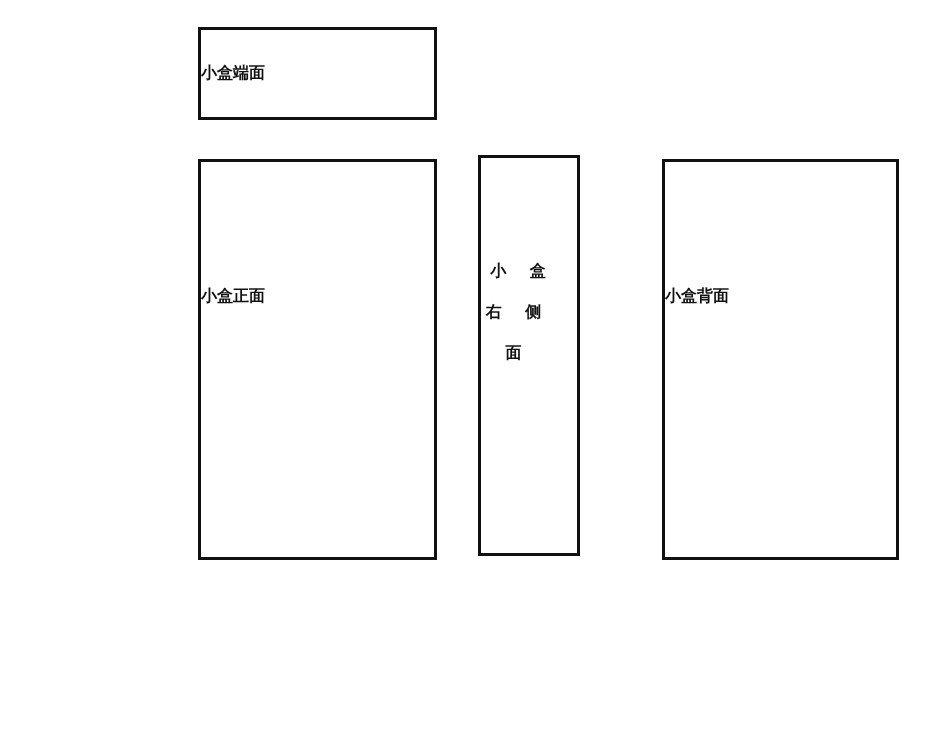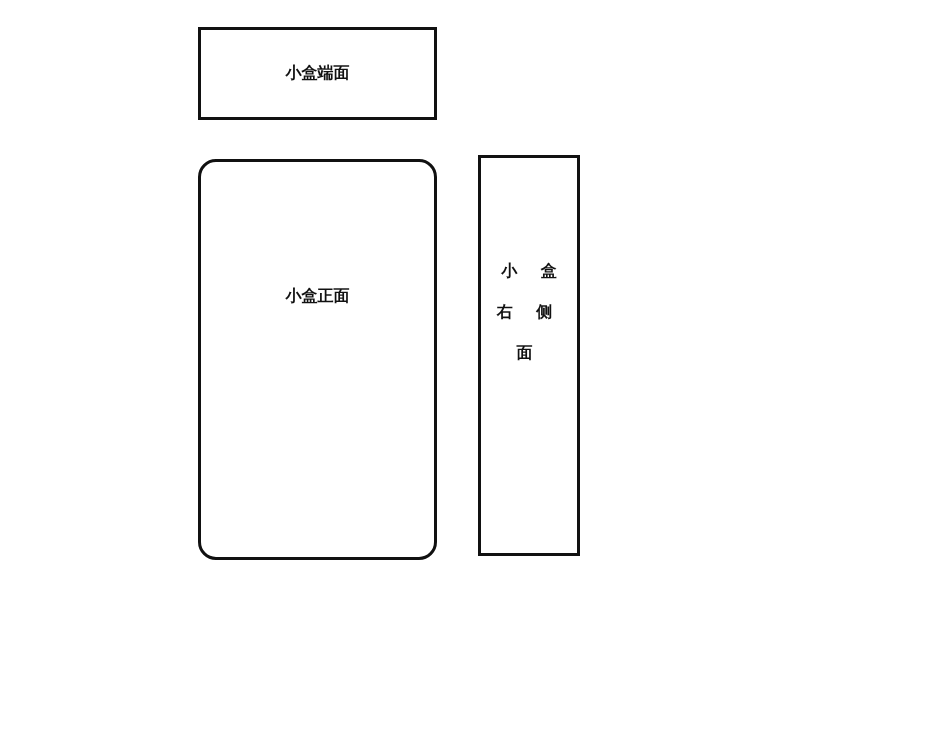--- a/index.html
+++ b/index.html
@@ -20,21 +20,21 @@
     background: #ffffff;
     overflow: hidden;
   }
   .panel {
     position: absolute;
     box-sizing: border-box;
     background: #ffffff;
     border: 3px solid #111111;
     display: flex;
     align-items: center;
-    justify-content: center;
+    justify-content: flex-start;
   }
   .panel-label {
     font-weight: bold;
     font-size: 16px;
     color: #111111;
     text-align: center;
     line-height: 1.05;
     white-space: pre-line;
   }
   
@@ -51,21 +51,21 @@
   }
   .panel.tall .panel-label {
     margin-top: 126px;
   }
   .panel.side .panel-label {
     margin-top: 93px;
   }
   
   #panel-top    { left: 198px; top: 27px;  width: 239px; height: 93px;  }
   #panel-left   { left: 42px;  top: 159px; width: 111px; height: 401px; }
-  #panel-front  { left: 198px; top: 159px; width: 239px; height: 401px; border-radius: 18px; }
+  #panel-front  { left: 198px; top: 159px; width: 239px; height: 401px; }
   #panel-right  { left: 478px; top: 155px; width: 102px; height: 401px; }
   #panel-back   { left: 662px; top: 159px; width: 237px; height: 401px; }
   #panel-bottom { left: 198px; top: 602px; width: 239px; height: 95px;  }
 </style>
 </head>
 <body>
 
 <div id="dieline">
 
   <div class="panel" id="panel-top">
@@ -74,15 +74,18 @@
 
 
   <div class="panel tall" id="panel-front">
     <span class="panel-label">小盒正面</span>
   </div>
 
   <div class="panel tall side" id="panel-right">
     <span class="panel-label">小 盒 右 侧 面</span>
   </div>
 
+  <div class="panel tall" id="panel-back">
+    <span class="panel-label">小盒背面</span>
+  </div>
 
 
 </div>
 
 </body></html>

